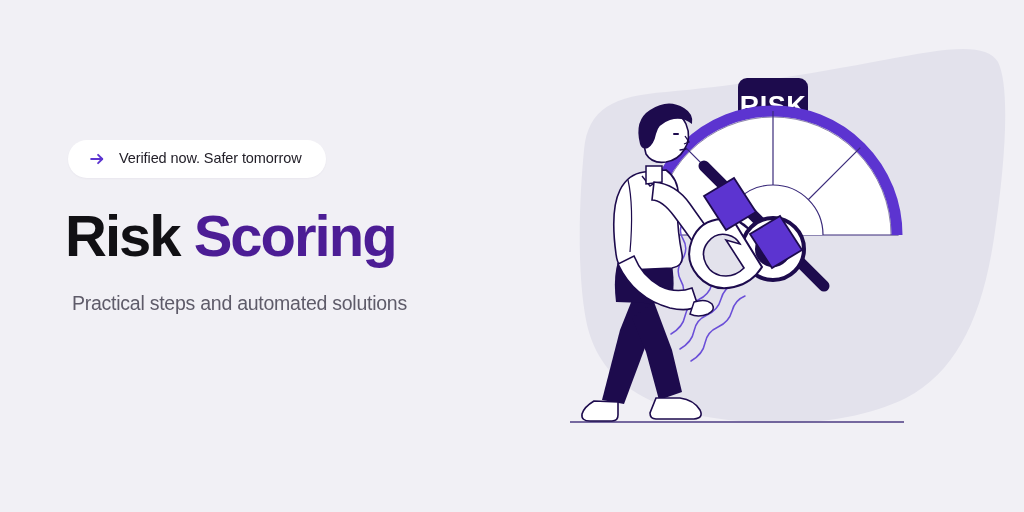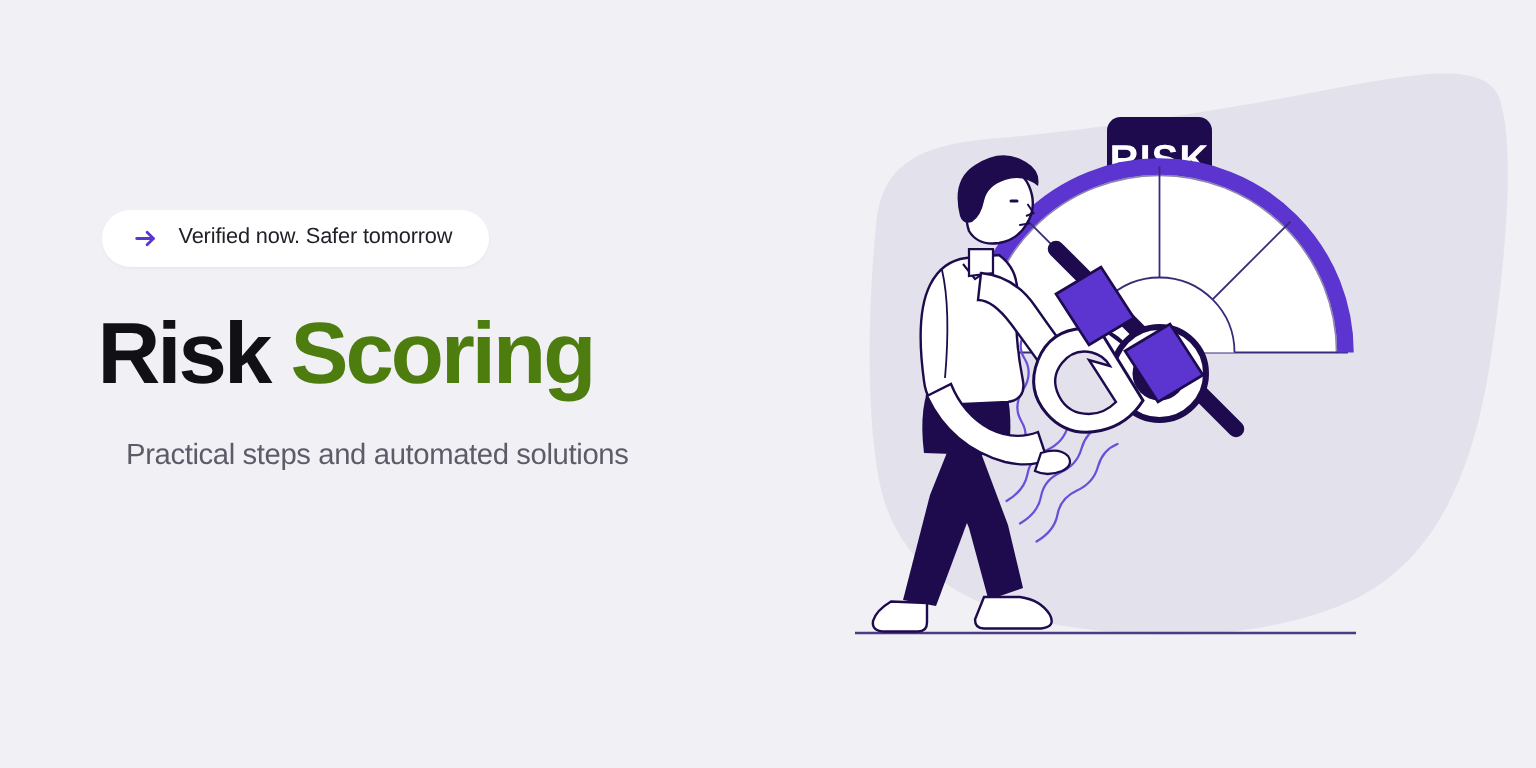--- a/index.html
+++ b/index.html
@@ -56,24 +56,24 @@
 
   #headline {
     margin: 28px 0 0 -3px;
     font-size: 58px;
     font-weight: 700;
     letter-spacing: -2px;
     line-height: 1.05;
     color: #111014;
     white-space: nowrap;
   }
-  #headline .accent { color: #4d7c0f; }
+  #headline .accent { color: #4c1d95; }
 
   #subhead {
-    margin: 22px 0 0 16px;
+    margin: 22px 0 0 4px;
     font-size: 19.5px;
     font-weight: 400;
     line-height: 1.5;
     color: #5e5b69;
     letter-spacing: -0.25px;
     max-width: 420px;
   }
 
   
   #illustration {

